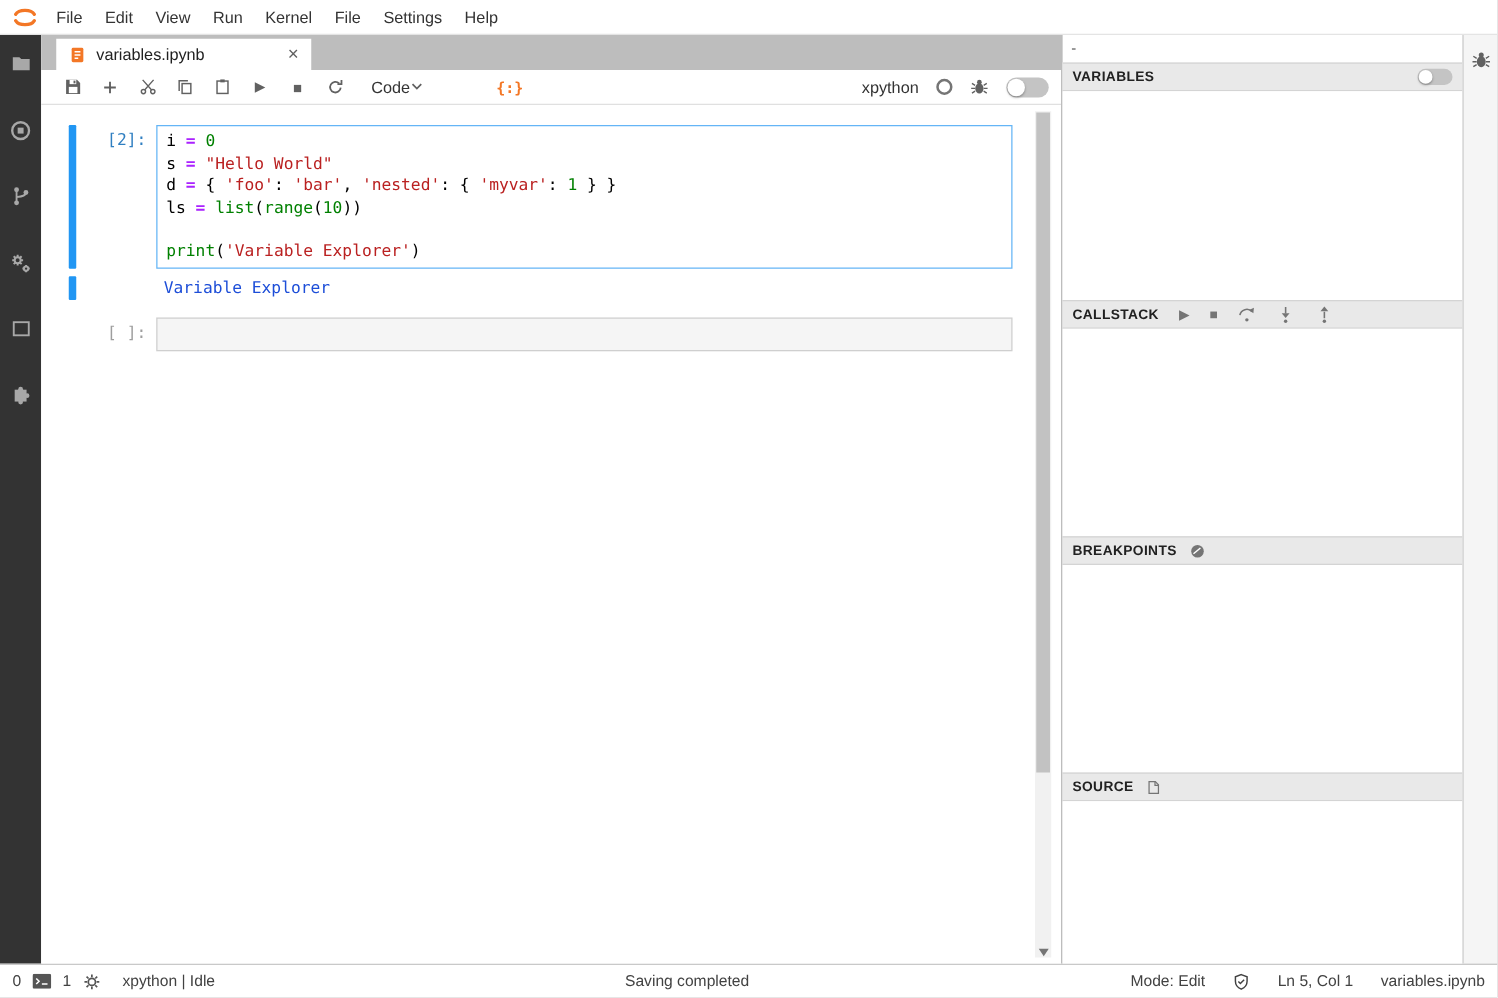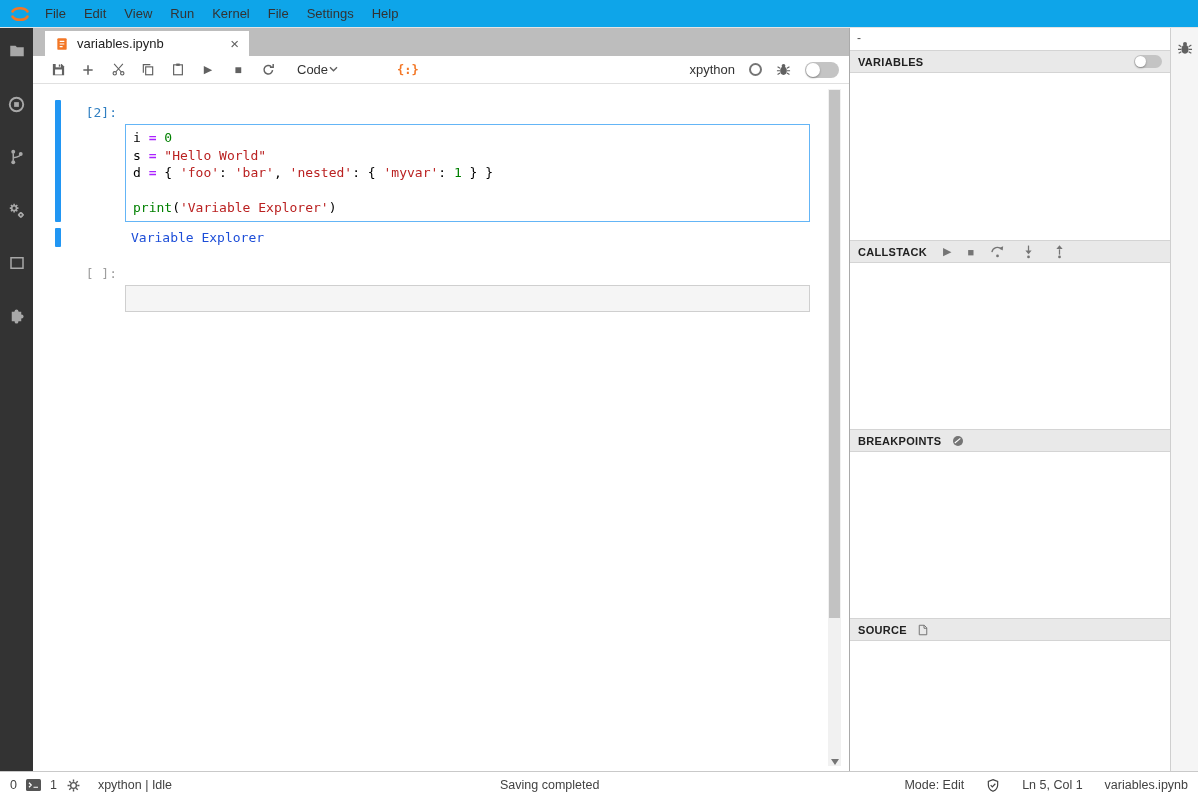--- a/index.html
+++ b/index.html
@@ -1,20 +1,20 @@
 <!DOCTYPE html>
 <html><head>
 <meta charset="utf-8">
 <style>
   * { box-sizing: border-box; margin: 0; padding: 0; }
   html,body { width:1198px; height:798px; overflow:hidden; }
   body { position:relative; background:#bdbdbd; font-family:"Liberation Sans", sans-serif; -webkit-font-smoothing:antialiased; }
 
   
-  .menubar { position:absolute; top:0; left:0; right:0; height:28px; background:#0ea5e9; border-bottom:1px solid #e4e4e4; display:flex; align-items:center; z-index:6; }
+  .menubar { position:absolute; top:0; left:0; right:0; height:28px; background:#ffffff; border-bottom:1px solid #e4e4e4; display:flex; align-items:center; z-index:6; }
   .logo { margin:0 4px 0 8px; display:flex; align-items:center; }
   .menu-item { font-size:13px; color:#333; padding:0 9px; line-height:27px; cursor:default; }
 
   
   .left-sidebar { position:absolute; top:28px; left:0; width:33px; bottom:27px; background:#333; display:flex; flex-direction:column; align-items:center; padding-top:13px; gap:33px; }
   .side-icon { width:20px; height:20px; display:flex; align-items:center; justify-content:center; }
 
   
   .main { position:absolute; top:28px; left:33px; width:816px; bottom:27px; background:#fff; display:flex; flex-direction:column; }
   .tabbar { height:28px; background:#bdbdbd; display:flex; align-items:flex-end; padding-left:12px; flex:none; }
@@ -38,21 +38,21 @@
   .toggle.small .knob { width:11px; height:11px; }
 
   
   .notebook { flex:1; position:relative; overflow:hidden; padding-top:16px; background:#fff; }
   .cell-row { display:flex; margin-left:22px; }
   .collapser { width:6px; background:#2196F3; flex:none; border-radius:1px; }
   .collapser.ghost { background:transparent; }
   .prompt { width:64px; flex:none; text-align:right; padding:5px 8px 0 0; font-family:"DejaVu Sans Mono", monospace; font-size:13px; }
   .prompt.input { color:#307FC1; }
   .prompt.empty { color:#9e9e9e; }
-  .editor { width:685px; background:#fff; border:1px solid #64B5F6; padding:4px 7px; font-family:"DejaVu Sans Mono", monospace; font-size:13px; line-height:17.5px; color:#000;margin-top:24px; }
+  .editor { width:685px; background:#fff; border:1px solid #64B5F6; padding:4px 7px; font-family:"DejaVu Sans Mono", monospace; font-size:13px; line-height:17.5px; color:#000; }
   .editor.idle { background:#f5f5f5; border:1px solid #cfcfcf; height:27px; }
   .code-line { white-space:pre; }
   .tok-p { color:#000; }
   .tok-o { color:#AA22FF; font-weight:bold; }
   .tok-n { color:#008000; }
   .tok-s { color:#BA2121; }
   .tok-b { color:#008000; }
   .output-row { display:flex; margin-left:22px; margin-top:6px; align-items:stretch; }
   .output-collapser { width:6px; background:#2196F3; border-radius:1px; flex:none; }
   .output-text { margin-left:70px; font-family:"DejaVu Sans Mono", monospace; font-size:13px; color:#1d4ed8; padding:2px 0; }
@@ -238,20 +238,21 @@
   <div class="notebook">
 
     <div class="cell-row">
       <div class="collapser"></div>
       <div class="prompt input">[2]:</div>
       <div class="editor">
         <div>
             <div class="code-line"><span class="tok-p">i </span><span class="tok-o">=</span><span class="tok-p"> </span><span class="tok-n">0</span></div>
             <div class="code-line"><span class="tok-p">s </span><span class="tok-o">=</span><span class="tok-p"> </span><span class="tok-s">"Hello World"</span></div>
             <div class="code-line"><span class="tok-p">d </span><span class="tok-o">=</span><span class="tok-p"> { </span><span class="tok-s">'foo'</span><span class="tok-p">: </span><span class="tok-s">'bar'</span><span class="tok-p">, </span><span class="tok-s">'nested'</span><span class="tok-p">: { </span><span class="tok-s">'myvar'</span><span class="tok-p">: </span><span class="tok-n">1</span><span class="tok-p"> } }</span></div>
+            <div class="code-line"><span class="tok-p">ls </span><span class="tok-o">=</span><span class="tok-p"> </span><span class="tok-b">list</span><span class="tok-p">(</span><span class="tok-b">range</span><span class="tok-p">(</span><span class="tok-n">10</span><span class="tok-p">))</span></div>
             <div class="code-line">&nbsp;</div>
             <div class="code-line"><span class="tok-b">print</span><span class="tok-p">(</span><span class="tok-s">'Variable Explorer'</span><span class="tok-p">)</span></div>
           </div>
       </div>
     </div>
 
     <div class="output-row">
       <div class="output-collapser"></div>
       <div class="output-text">Variable Explorer</div>
     </div>

